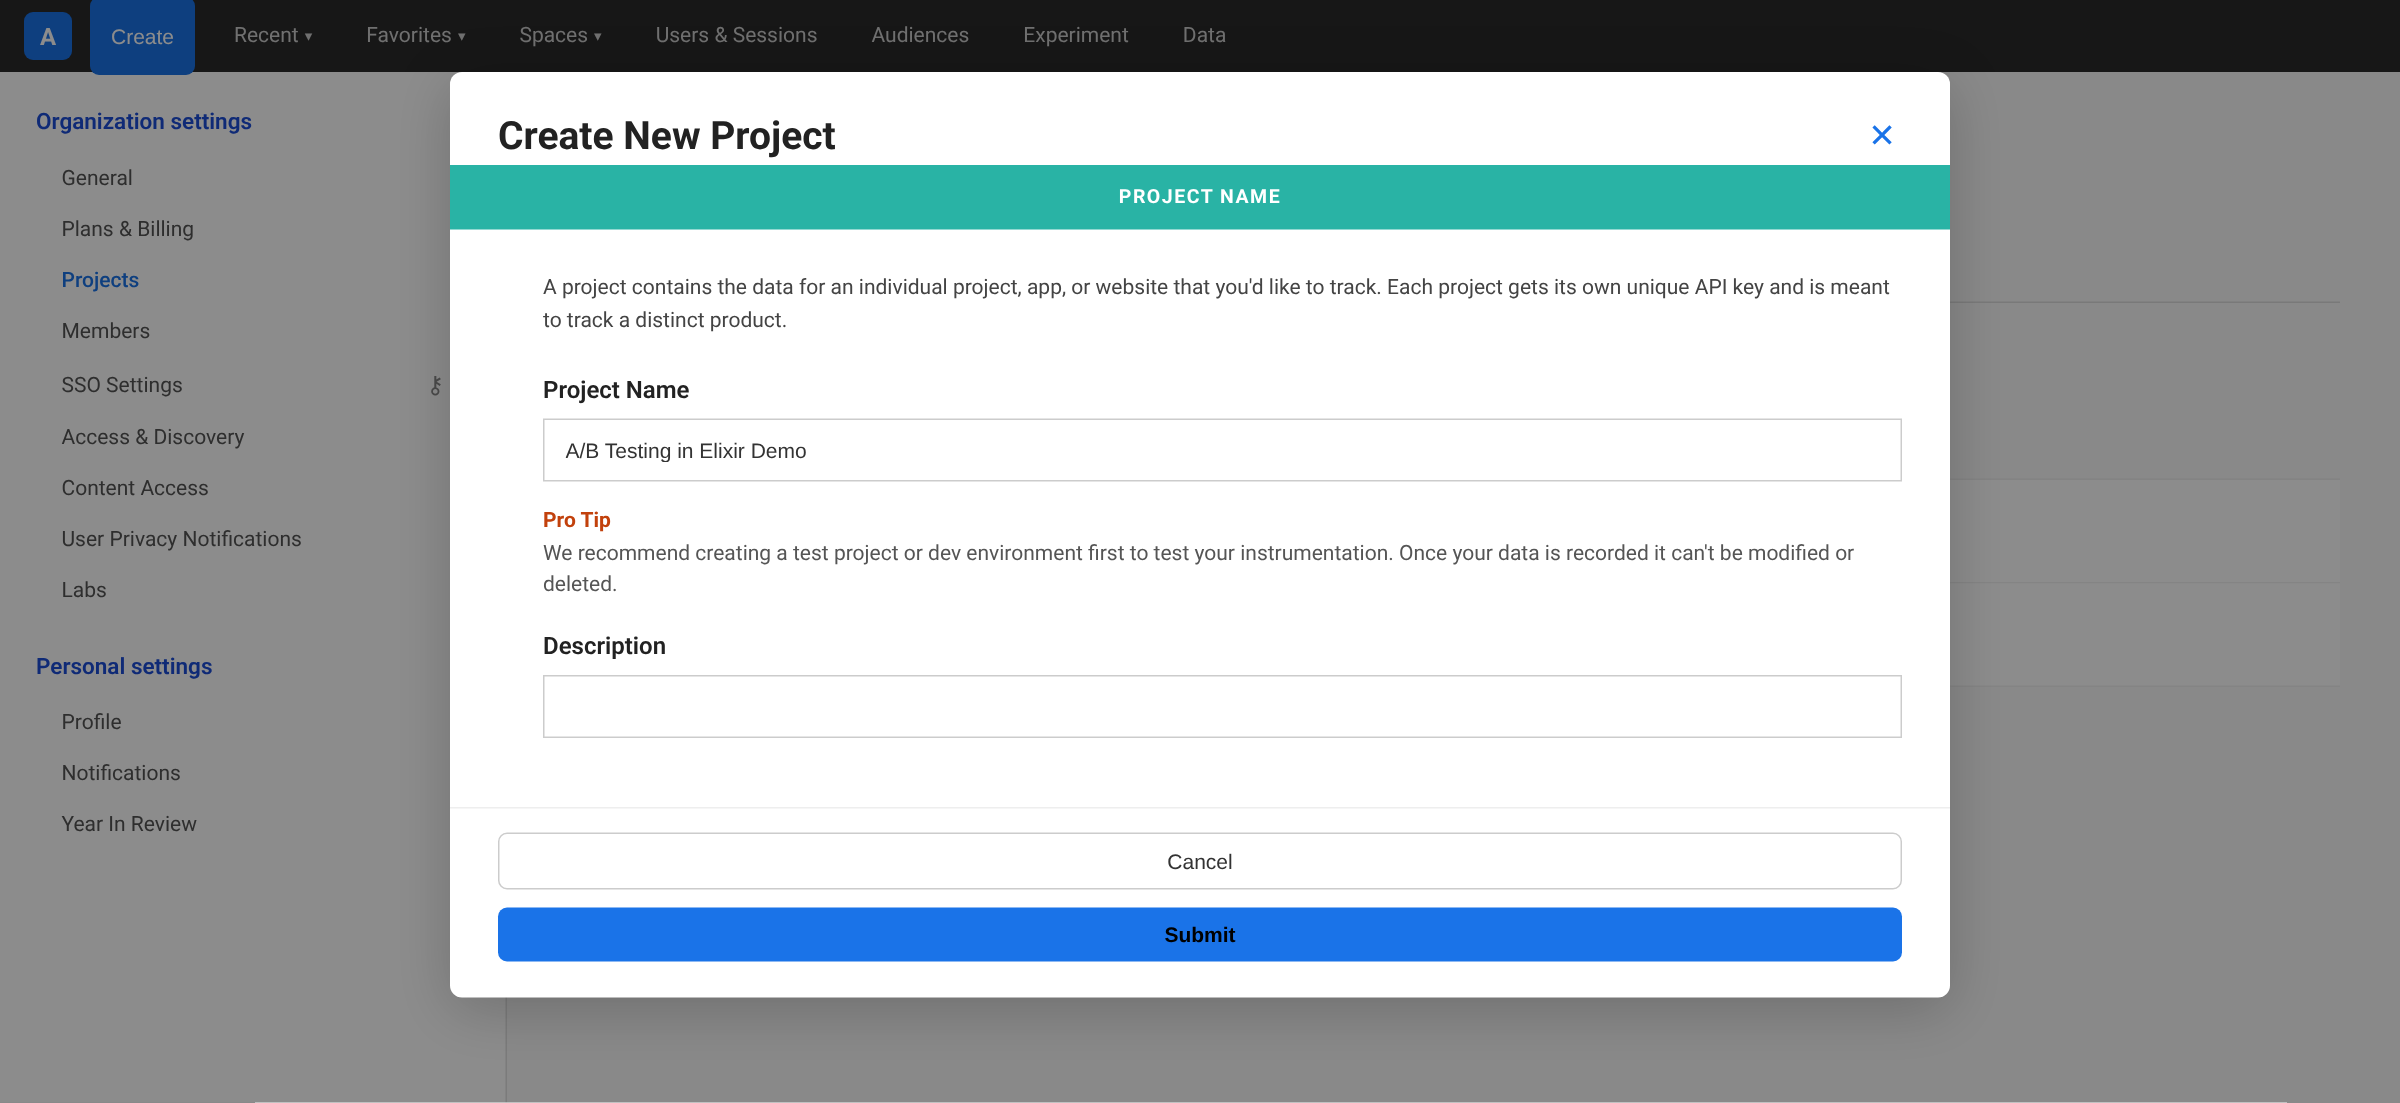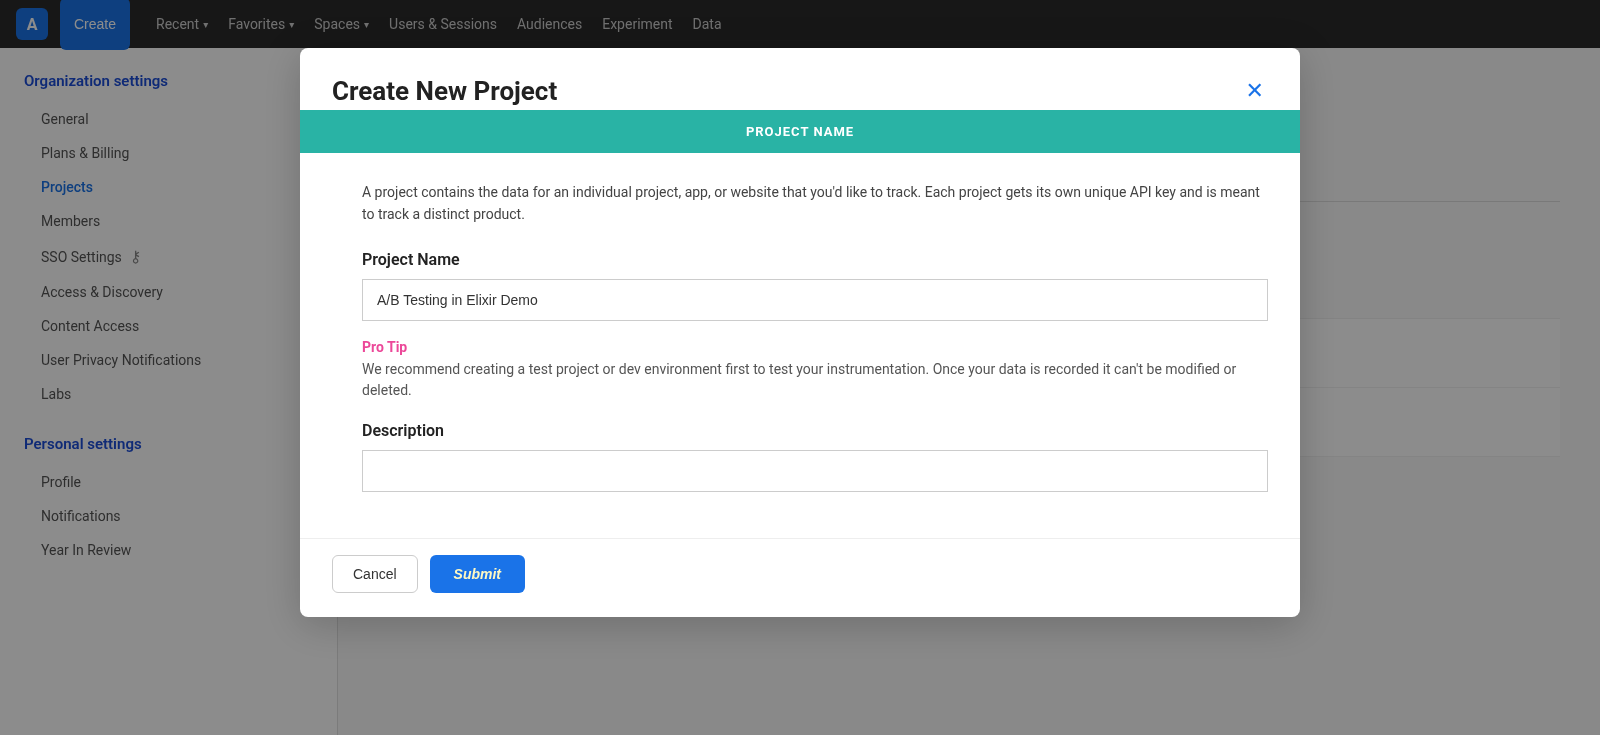--- a/index.html
+++ b/index.html
@@ -32,21 +32,21 @@
       border-radius: 6px;
       padding: 18px 14px;
       font-size: 14px;
       font-weight: 500;
       cursor: pointer;
       margin-left: 4px;
     }
     .nav-items {
       display: flex;
       align-items: center;
-      gap: 0;
+      gap: 16px;
       margin-left: 8px;
     }
     .nav-item {
       color: #ccc;
       font-size: 14px;
       padding: 6px 10px;
       border-radius: 4px;
       cursor: pointer;
       display: flex; align-items: center; gap: 4px;
     }
@@ -254,54 +254,54 @@
       padding: 12px 14px;
       font-size: 14px;
       color: #333;
       outline: none;
       margin-bottom: 18px;
     }
     .pro-tip-box { margin-bottom: 20px; }
     .pro-tip-title {
       font-size: 14px;
       font-weight: 700;
-      color: #ec4899;
+      color: #c2410c;
       margin-bottom: 4px;
     }
     .pro-tip-text {
       font-size: 14px;
       color: #555;
       line-height: 1.5;
     }
     .modal-footer {
       display: flex;
-      justify-content: flex-start;
+      justify-content: space-between;
       gap: 12px;
       padding: 16px 32px 24px;
       border-top: 1px solid #eee;
+      flex-direction: column;
     }
     .btn-cancel {
       background: white;
       border: 1.5px solid #ccc;
       border-radius: 6px;
       padding: 10px 20px;
       font-size: 14px;
       color: #333;
       cursor: pointer;
     }
     .btn-submit {
       background: #1a73e8;
       border: none;
       border-radius: 6px;
       padding: 10px 24px;
       font-size: 14px;
       font-weight: 600;
-      color: #fef9c3;
-      cursor: pointer;
-      font-style: italic;
+      color: #000000;
+      cursor: pointer;
     }
     .filter-icon { font-size: 13px; color: #888; margin-left: 4px; }
   </style>
 </head>
 <body>
 
 <nav class="top-nav">
   <div class="nav-logo">
     <span>A</span>
   </div>
@@ -344,21 +344,21 @@
     </div>
     <div class="sidebar-item">
       <span>Plans &amp; Billing</span>
     </div>
     <div class="sidebar-item active">
       <span>Projects</span>
     </div>
     <div class="sidebar-item">
       <span>Members</span>
     </div>
-    <div class="sidebar-item" style="justify-content: flex-start;">
+    <div class="sidebar-item" style="justify-content: space-between;">
       <span>SSO Settings</span>
       <span class="sso-icon">⚷</span>
     </div>
     <div class="sidebar-item">
       <span>Access &amp; Discovery</span>
     </div>
     <div class="sidebar-item">
       <span>Content Access</span>
     </div>
     <div class="sidebar-item">

